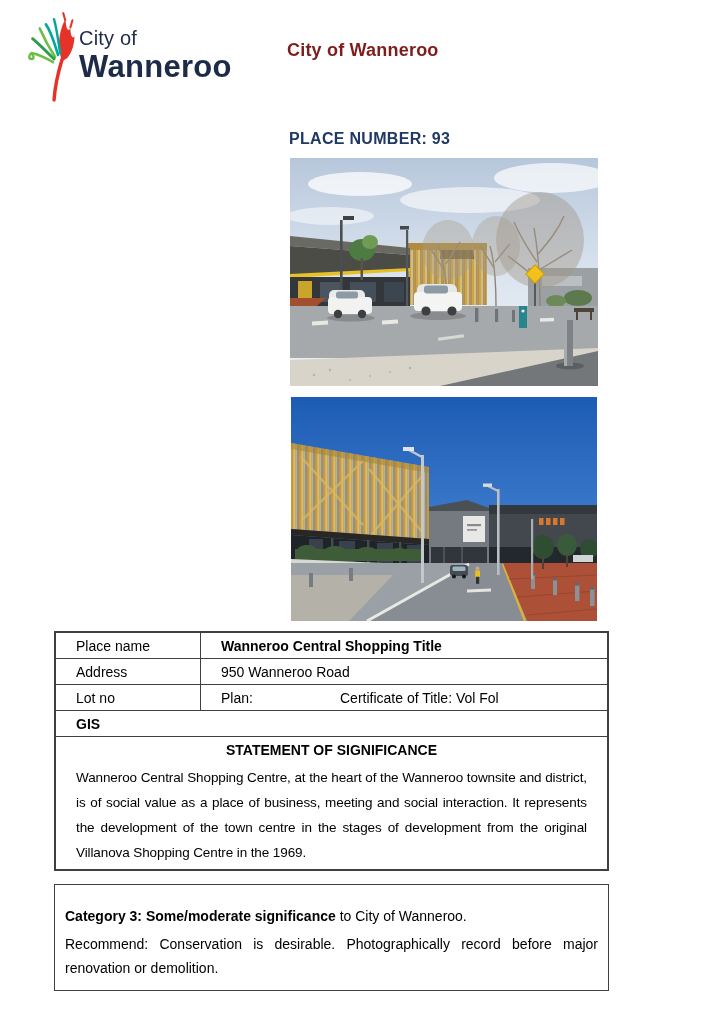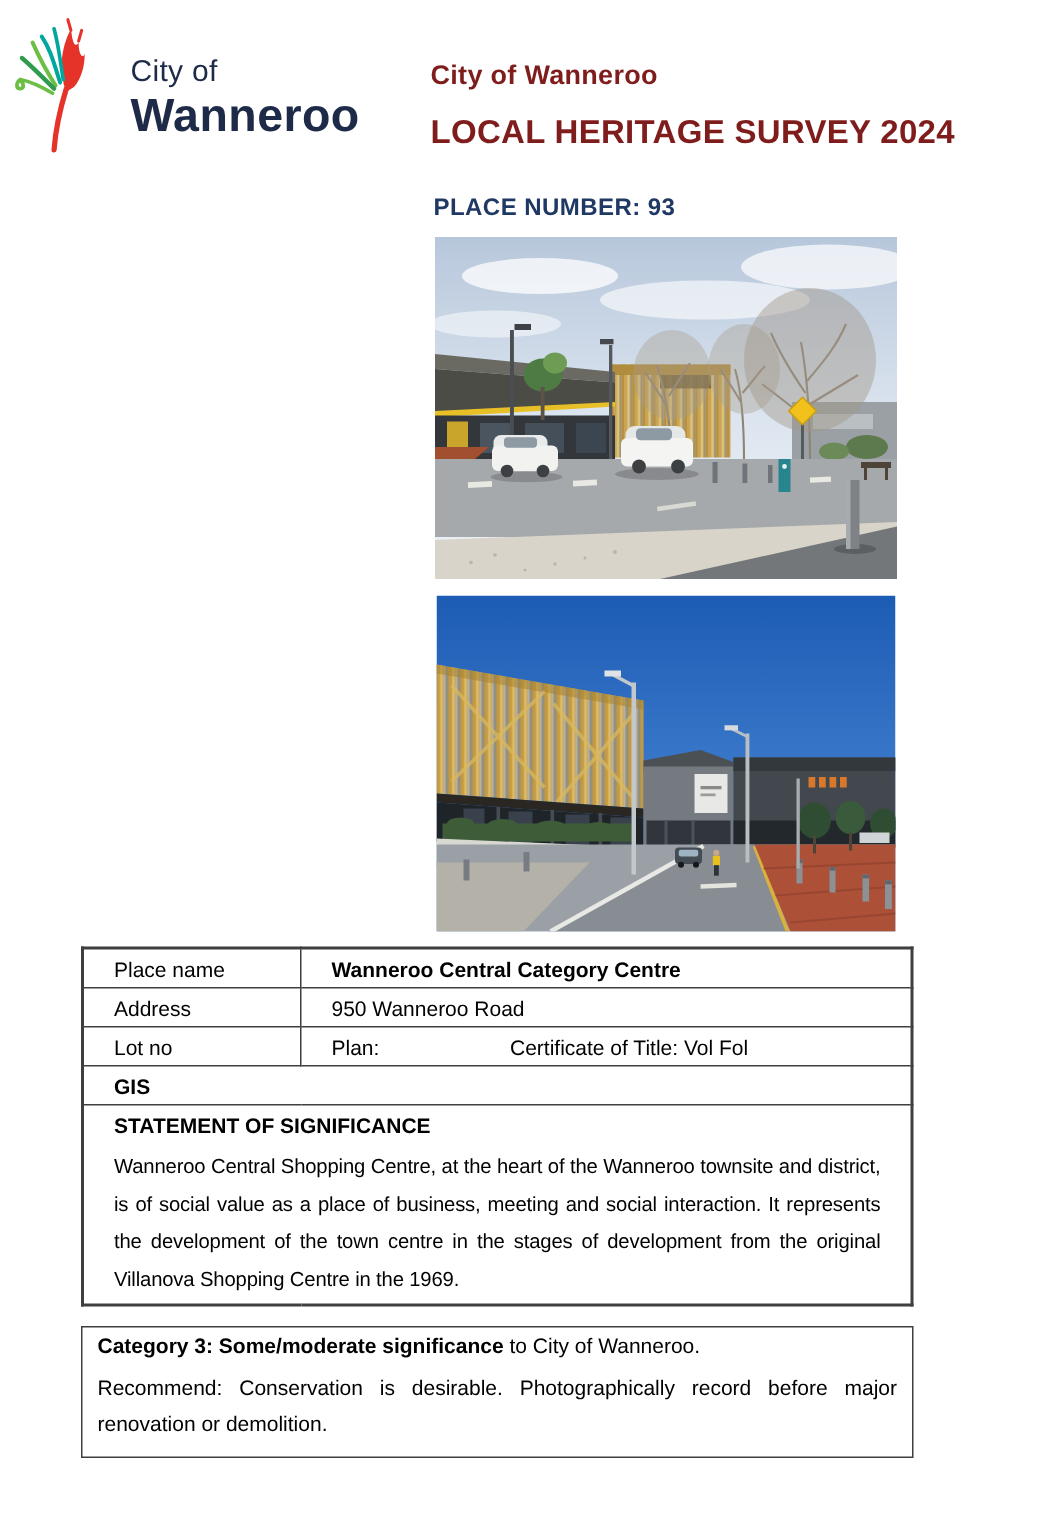--- a/index.html
+++ b/index.html
@@ -1,20 +1,20 @@
 <!DOCTYPE html>
 <html><head>
 <meta charset="utf-8">
 <style>
   html,body{margin:0;padding:0;background:#ffffff;}
   .page{position:relative;width:706px;height:1022px;background:#fff;overflow:hidden;
         font-family:"Liberation Sans",sans-serif;color:#000;}
 
   
-  .logo{position:absolute;left:10px;top:8px;display:flex;align-items:center;gap:26px;}
+  .logo{position:absolute;left:28px;top:8px;display:flex;align-items:flex-start;}
   .logo svg{display:block;}
   .logo-text{margin-left:3px;color:#1D2B49;line-height:1;}
   .logo-cityof{font-size:20px;margin-top:20px;letter-spacing:.2px;}
   .logo-wanneroo{font-size:31px;font-weight:bold;margin-top:3px;letter-spacing:.3px;}
 
   
   .header-block{position:absolute;left:287px;top:40px;color:#7f1d1d;}
   .title1{font-size:18px;font-weight:bold;letter-spacing:.2px;}
   .title2{font-size:22px;font-weight:bold;margin-top:14px;letter-spacing:.2px;}
 
@@ -26,26 +26,26 @@
   .photo1 svg,.photo2 svg{display:block;width:100%;height:100%;}
 
   
   table.details{position:absolute;left:54px;top:631px;width:555px;border-collapse:collapse;
                 font-size:14px;border:2px solid #3f3f3f;}
   table.details td{border:1.5px solid #3f3f3f;padding:3px 20px;height:19px;vertical-align:middle;}
   td.lbl{width:104px;}
   .bold{font-weight:bold;}
   .plan-span{display:inline-block;width:119px;}
   td.statement-cell{padding:6px 9px 7px;}
-  .stmt-head{font-weight:bold;font-size:14px;margin:2px 0 8px;}
+  .stmt-head{font-weight:bold;font-size:14px;margin:2px 0 8px;text-align:center;}
   .stmt-body{font-size:13.5px;text-align:justify;line-height:1.85;letter-spacing:-0.1px;}
 
   
   .category-box{position:absolute;left:54px;top:884px;width:555px;box-sizing:border-box;
-                border:1.7px solid #3f3f3f;padding:4px 10px 9px;font-size:14px;}
+                border:1.7px solid #3f3f3f;padding:23px 10px 9px;font-size:14px;}
   .cat-line{margin:0 0 9px;}
   .cat-rec{margin:0;text-align:justify;line-height:1.7;}
 </style>
 </head>
 <body>
 
 <div class="page">
 
   <div class="logo">
     <svg width="48" height="94" viewBox="0 0 46 92">
@@ -60,21 +60,20 @@
       <path d="M24,53 C14,47 8,45 3,44 C0,46 0,50 3,50 C6,50 5,46 3,45" fill="none" stroke="#6CBE45" stroke-width="2.4" stroke-linecap="round"></path>
     </svg>
     <div class="logo-text">
       <div class="logo-cityof">City of</div>
       <div class="logo-wanneroo">Wanneroo</div>
     </div>
   </div>
 
   <div class="header-block">
     <div class="title1">City of Wanneroo</div>
-    <div class="title2">LOCAL HERITAGE SURVEY 2024</div>
   </div>
 
   <div class="place-number">PLACE NUMBER: 93</div>
 
   <div class="photo1">
     <svg viewBox="0 0 308 228">
       <defs>
         <linearGradient id="sky1" x1="0" y1="0" x2="0" y2="1">
           <stop offset="0" stop-color="#b7c7db"></stop>
             <stop offset=".55" stop-color="#dde6f0"></stop>
@@ -318,21 +317,21 @@
   </div>
 
   <table class="details">
     <colgroup>
         <col style="width:104px">
         <col>
       </colgroup>
     <tbody>
       <tr>
         <td class="lbl">Place name</td>
-        <td class="bold">Wanneroo Central Category Centre</td>
+        <td class="bold">Wanneroo Central Shopping Title</td>
       </tr>
       <tr>
         <td class="lbl">Address</td>
         <td>950 Wanneroo Road</td>
       </tr>
       <tr>
         <td class="lbl">Lot no</td>
         <td>
           <span class="plan-span">Plan:</span><span>Certificate of Title: Vol  Fol</span>
         </td>

